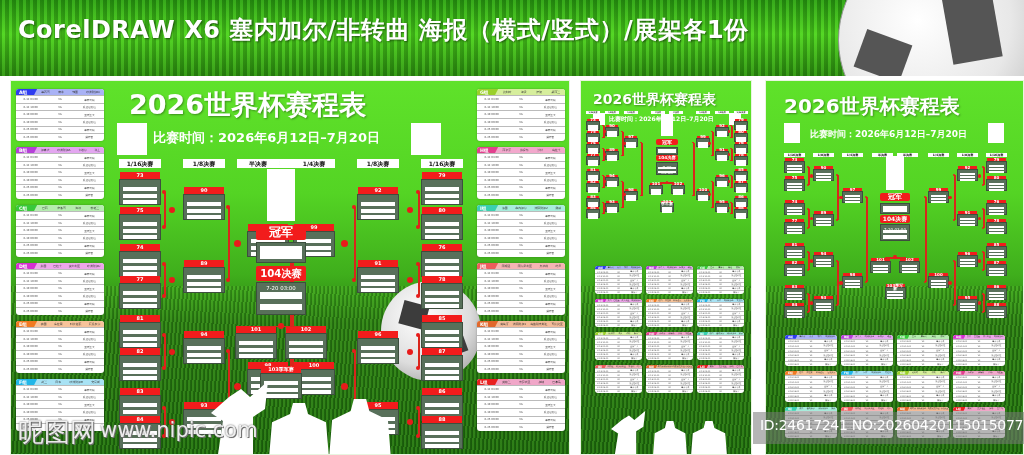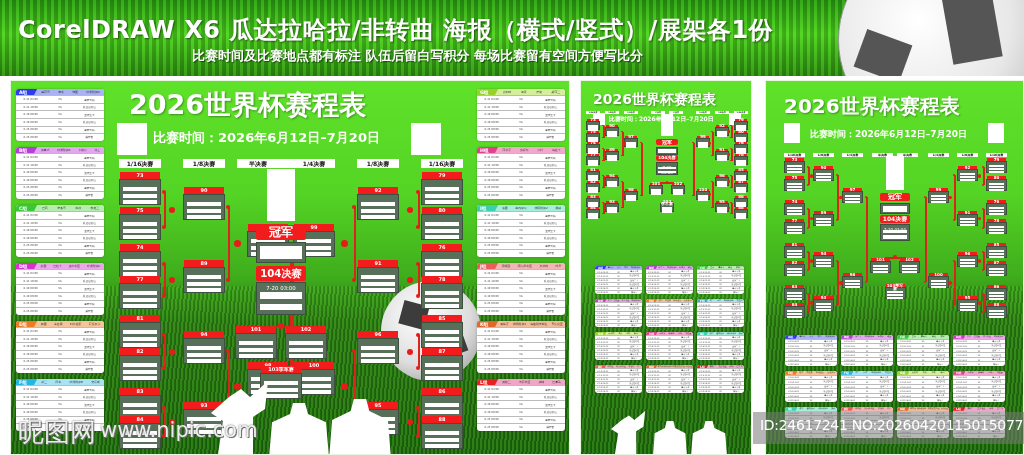--- a/index.html
+++ b/index.html
@@ -44,22 +44,21 @@
 .idtext{position:absolute;left:760px;top:417px;color:#fff;font-size:14px;white-space:nowrap;letter-spacing:-.3px}
 </style>
 </head>
 <body>
 
 <div class="hdr">
   <div class="ball-top">
     <div class="pent" style="left:20px;top:95px;width:48px;height:40px;transform:rotate(20deg)"></div>
     <div class="pent" style="left:108px;top:50px;width:50px;height:70px;transform:rotate(-10deg)"></div>
   </div>
-  <div class="hdr-title">CorelDRAW X6 瓜达拉哈拉/非转曲 海报（横式/竖式）/展架各1份</div>
-  <div class="hdr-sub">比赛时间及比赛地点都有标注  队伍后留白写积分  每场比赛留有空间方便写比分</div>
+  <div class="hdr-title">CorelDRAW X6 塞内加尔/非转曲 海报（横式/竖式）/展架各1份</div>
 </div>
 
 <div class="poster p1">
   <div class="bg-grass"></div>
   <div class="ball-mid" style="left:370px;top:200px;width:100px;height:100px">
     <div class="pent" style="left:20px;top:22px;width:26px;height:24px;transform:rotate(15deg)"></div>
     <div class="pent" style="left:60px;top:50px;width:24px;height:24px;transform:rotate(-20deg)"></div>
   </div>
   <div class="ptitle" style="left:118px;top:6px;font-size:27px">2026世界杯赛程表</div>
   <div class="wbox" style="left:106px;top:42px;width:30px;height:32px"></div>

